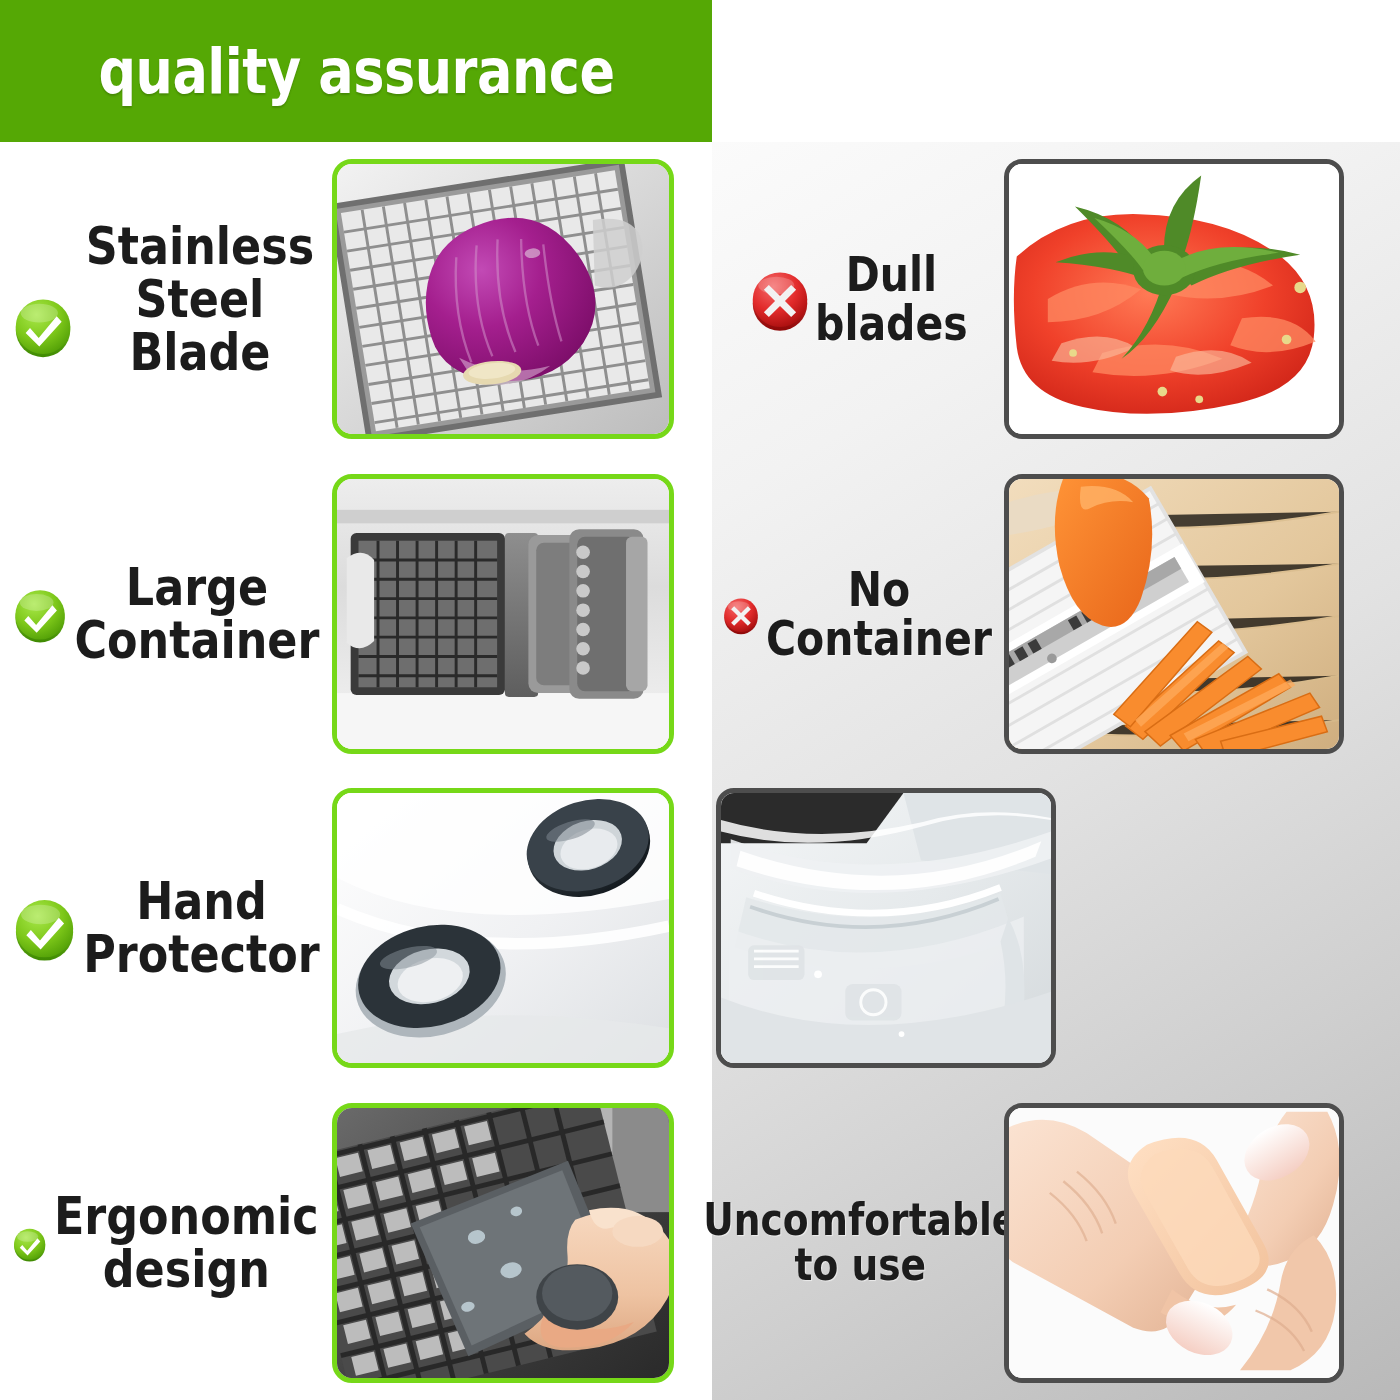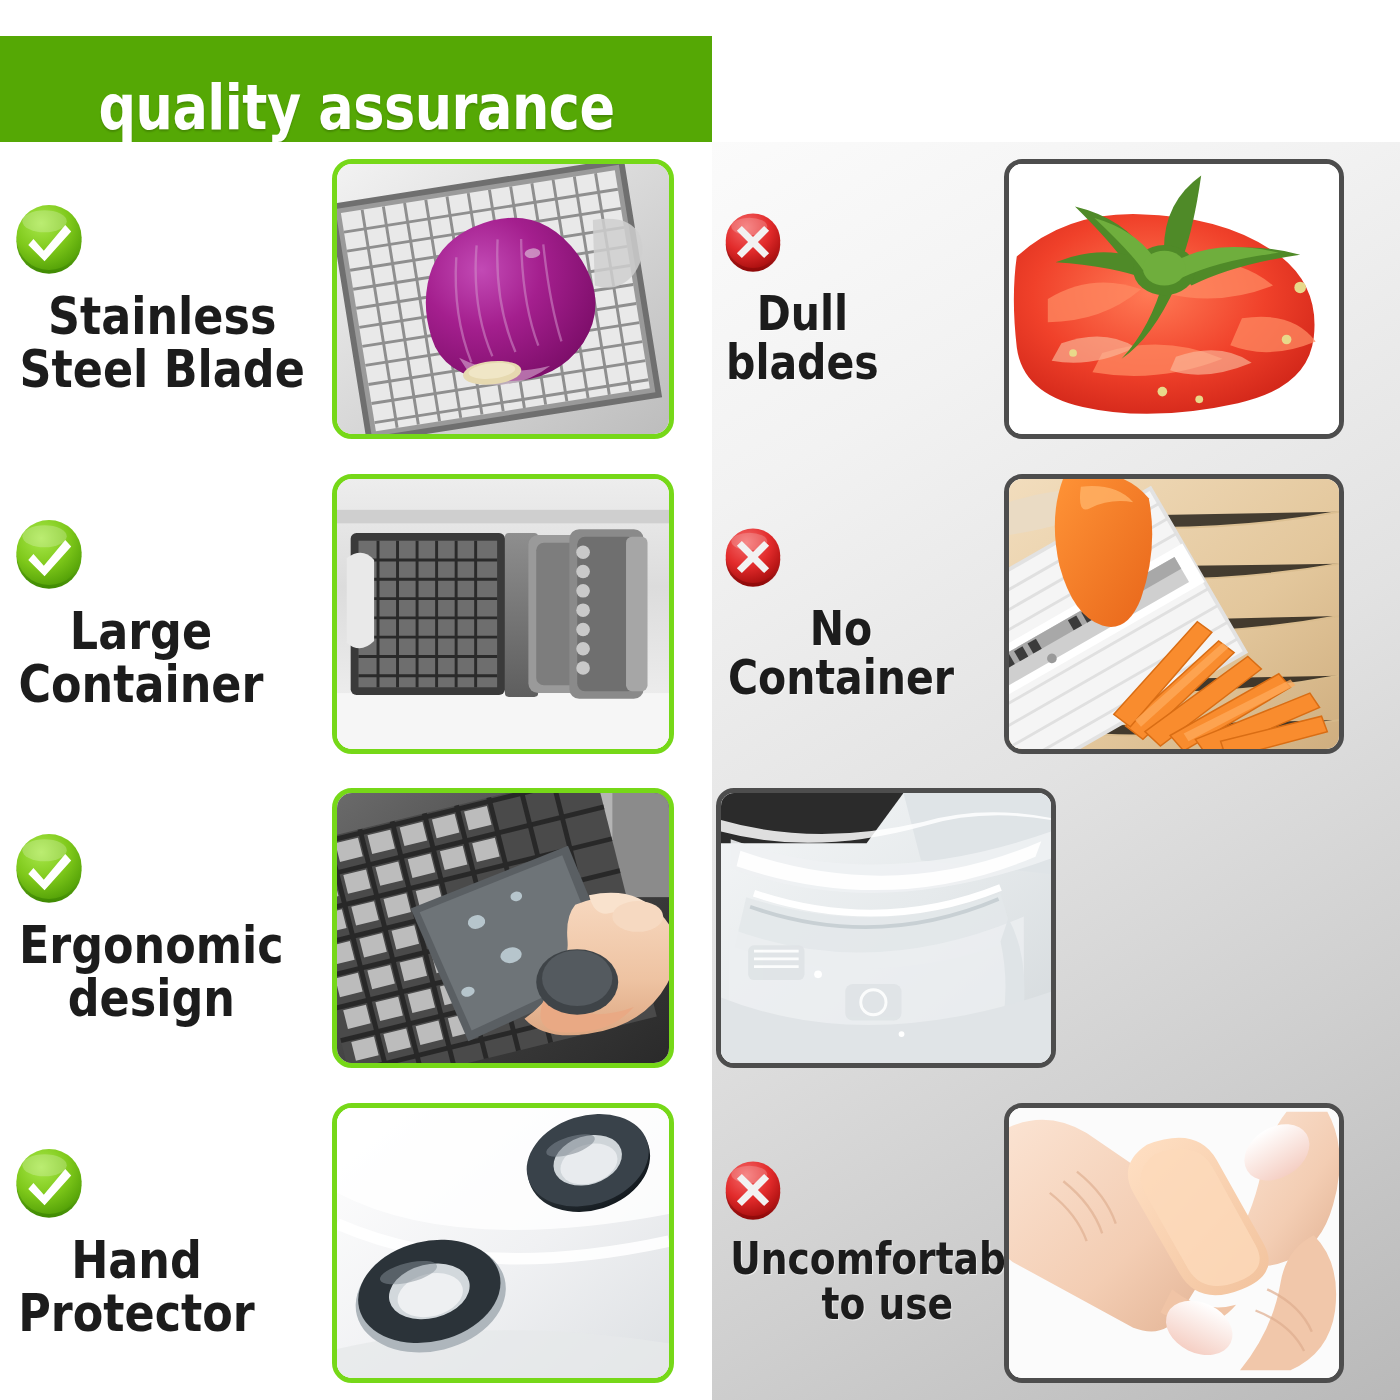--- a/index.html
+++ b/index.html
@@ -7,21 +7,21 @@
     width:1400px;height:1400px;
     font-family:"Liberation Sans", sans-serif;
     background:#ffffff;
     overflow:hidden;
   }
   .page{position:relative;width:1400px;height:1400px;overflow:hidden;}
 
   
   .header{display:flex;width:1400px;height:142px;}
   .header-cell{display:flex;align-items:center;justify-content:center;height:100%;}
-  .header-left{width:712px;background:#55a805;margin-top:36px;}
+  .header-left{width:712px;background:#55a805;}
   .header-right{width:688px;background:#383838;}
   .header-title{
     color:#ffffff;
     font-family:"Liberation Sans Narrow","DejaVu Sans Condensed","Liberation Sans",sans-serif;
     font-weight:bold;
     font-size:62px;
     letter-spacing:-0.5px;
     transform:scaleX(0.94);
     white-space:nowrap;
     text-shadow:0 2px 2px rgba(0,0,0,.18);
@@ -34,21 +34,21 @@
   .col-right{width:688px;
     background:linear-gradient(150deg,#fbfbfb 0%,#f2f2f2 22%,#e2e2e2 50%,#cfcfcf 74%,#b9b9b9 100%);
   }
 
   .rows{display:flex;flex-direction:column;height:100%;}
   .row{flex:1;display:flex;align-items:center;}
 
   
   .feature{
     width:326px;
-    display:flex;flex-direction:column;align-items:flex-start;justify-content:center;
+    display:flex;flex-direction:row;align-items:flex-end;justify-content:center;
     padding:0 6px;
     box-sizing:border-box;
   }
   .feature-right{width:288px;}
 
   .badge{width:74px;height:74px;display:block;margin-bottom:14px;}
   .badge-right{width:62px;height:62px;margin-bottom:16px;}
 
   .caption{
     font-family:"Liberation Sans Narrow","DejaVu Sans Condensed","Liberation Sans",sans-serif;
@@ -217,20 +217,69 @@
               <g fill="#c9c9c9">
                 <circle cx="252" cy="76" r="7"></circle>
                   <circle cx="252" cy="96" r="7"></circle>
                   <circle cx="252" cy="116" r="7"></circle>
                 <circle cx="252" cy="136" r="7"></circle>
                   <circle cx="252" cy="156" r="7"></circle>
                   <circle cx="252" cy="176" r="7"></circle>
                 <circle cx="252" cy="196" r="7"></circle>
               </g>
               <rect x="296" y="60" width="22" height="160" rx="6" fill="#a6a6a6"></rect>
+            </svg>
+          </div>
+        </div>
+
+        <div class="row row-left">
+          <div class="feature">
+            <svg class="badge" viewBox="0 0 100 100">
+              <circle cx="50" cy="53" r="44" fill="url(#cr1)"></circle>
+              <circle cx="50" cy="48" r="44" fill="url(#cg1)"></circle>
+              <ellipse cx="44" cy="26" rx="30" ry="15" fill="#ffffff" opacity=".22"></ellipse>
+              <path d="M29 50 L43 66 L72 31 L80 40 L44 80 L22 58 Z" fill="#ffffff"></path>
+            </svg>
+            <div class="caption caption-left">
+              <div>Hand</div>
+              <div>Protector</div>
+            </div>
+          </div>
+          <div class="card card-left">
+            <svg viewBox="0 0 340 280" preserveAspectRatio="none">
+              <defs>
+                <linearGradient id="gwhite3" x1="0" y1="0" x2="1" y2="1">
+                  <stop offset="0%" stop-color="#ffffff"></stop>
+                    <stop offset="55%" stop-color="#f0f1f3"></stop>
+                    <stop offset="100%" stop-color="#dde0e3"></stop>
+                </linearGradient>
+                <radialGradient id="gring" cx="40%" cy="32%" r="70%">
+                  <stop offset="0%" stop-color="#5e6b74"></stop>
+                    <stop offset="60%" stop-color="#2c343a"></stop>
+                    <stop offset="100%" stop-color="#141a1f"></stop>
+                </radialGradient>
+              </defs>
+              <rect width="340" height="280" fill="url(#gwhite3)"></rect>
+              <path d="M0 88 q120 64 340 22 V0 H0 Z" fill="#ffffff" opacity=".8"></path>
+              <path d="M0 250 q150 -36 340 -6 V280 H0 Z" fill="#e6e8ea" opacity=".8"></path>
+              <path d="M0 120 q140 62 340 18" stroke="#ffffff" stroke-width="12" fill="none" opacity=".9"></path>
+              <g transform="translate(258,58) rotate(-18)">
+                <ellipse cx="0" cy="0" rx="64" ry="48" fill="url(#gring)"></ellipse>
+                <ellipse cx="0" cy="-4" rx="64" ry="46" fill="#39424a"></ellipse>
+                <ellipse cx="0" cy="-4" rx="36" ry="25" fill="#cfd5d9"></ellipse>
+                <ellipse cx="0" cy="0" rx="30" ry="20" fill="#e8ebee"></ellipse>
+                <ellipse cx="-12" cy="-24" rx="26" ry="9" fill="#7d8790" opacity=".55"></ellipse>
+              </g>
+              <g transform="translate(96,196) rotate(-14)">
+                <ellipse cx="0" cy="0" rx="78" ry="56" fill="#aeb6bc"></ellipse>
+                <ellipse cx="0" cy="-6" rx="74" ry="52" fill="#2b3339"></ellipse>
+                <ellipse cx="0" cy="-6" rx="42" ry="28" fill="#d2d8dc"></ellipse>
+                <ellipse cx="0" cy="-2" rx="34" ry="22" fill="#eef0f2"></ellipse>
+                <ellipse cx="-16" cy="-30" rx="30" ry="10" fill="#868f97" opacity=".5"></ellipse>
+              </g>
             </svg>
           </div>
         </div>
 
         <div class="row row-left">
           <div class="feature">
             <svg class="badge" viewBox="0 0 100 100">
               <circle cx="50" cy="53" r="44" fill="url(#cr1)"></circle>
               <circle cx="50" cy="48" r="44" fill="url(#cg1)"></circle>
               <ellipse cx="44" cy="26" rx="30" ry="15" fill="#ffffff" opacity=".22"></ellipse>
@@ -315,69 +364,20 @@
               <path d="M244 116 q52 -22 88 10 q28 30 6 72 q-24 44 -82 52 q-44 6 -64 -16 q18 -12 32 -34 q14 -24 12 -48 q-2 -24 8 -36 Z" fill="url(#gskin4)"></path>
               <path d="M258 106 q48 -10 72 20 q-24 -8 -48 -2 q-18 6 -24 -18 Z" fill="#f9e2cd"></path>
               <ellipse cx="308" cy="128" rx="26" ry="16" fill="#f6d9c1"></ellipse>
               <path d="M212 214 q46 26 92 8 q-26 30 -76 26 q-28 -4 -16 -34 Z" fill="#e9a984"></path>
               <ellipse cx="246" cy="196" rx="42" ry="34" fill="#3f4448"></ellipse>
               <ellipse cx="246" cy="192" rx="36" ry="29" fill="#545a5f"></ellipse>
             </svg>
           </div>
         </div>
 
-        <div class="row row-left">
-          <div class="feature">
-            <svg class="badge" viewBox="0 0 100 100">
-              <circle cx="50" cy="53" r="44" fill="url(#cr1)"></circle>
-              <circle cx="50" cy="48" r="44" fill="url(#cg1)"></circle>
-              <ellipse cx="44" cy="26" rx="30" ry="15" fill="#ffffff" opacity=".22"></ellipse>
-              <path d="M29 50 L43 66 L72 31 L80 40 L44 80 L22 58 Z" fill="#ffffff"></path>
-            </svg>
-            <div class="caption caption-left">
-              <div>Hand</div>
-              <div>Protector</div>
-            </div>
-          </div>
-          <div class="card card-left">
-            <svg viewBox="0 0 340 280" preserveAspectRatio="none">
-              <defs>
-                <linearGradient id="gwhite3" x1="0" y1="0" x2="1" y2="1">
-                  <stop offset="0%" stop-color="#ffffff"></stop>
-                    <stop offset="55%" stop-color="#f0f1f3"></stop>
-                    <stop offset="100%" stop-color="#dde0e3"></stop>
-                </linearGradient>
-                <radialGradient id="gring" cx="40%" cy="32%" r="70%">
-                  <stop offset="0%" stop-color="#5e6b74"></stop>
-                    <stop offset="60%" stop-color="#2c343a"></stop>
-                    <stop offset="100%" stop-color="#141a1f"></stop>
-                </radialGradient>
-              </defs>
-              <rect width="340" height="280" fill="url(#gwhite3)"></rect>
-              <path d="M0 88 q120 64 340 22 V0 H0 Z" fill="#ffffff" opacity=".8"></path>
-              <path d="M0 250 q150 -36 340 -6 V280 H0 Z" fill="#e6e8ea" opacity=".8"></path>
-              <path d="M0 120 q140 62 340 18" stroke="#ffffff" stroke-width="12" fill="none" opacity=".9"></path>
-              <g transform="translate(258,58) rotate(-18)">
-                <ellipse cx="0" cy="0" rx="64" ry="48" fill="url(#gring)"></ellipse>
-                <ellipse cx="0" cy="-4" rx="64" ry="46" fill="#39424a"></ellipse>
-                <ellipse cx="0" cy="-4" rx="36" ry="25" fill="#cfd5d9"></ellipse>
-                <ellipse cx="0" cy="0" rx="30" ry="20" fill="#e8ebee"></ellipse>
-                <ellipse cx="-12" cy="-24" rx="26" ry="9" fill="#7d8790" opacity=".55"></ellipse>
-              </g>
-              <g transform="translate(96,196) rotate(-14)">
-                <ellipse cx="0" cy="0" rx="78" ry="56" fill="#aeb6bc"></ellipse>
-                <ellipse cx="0" cy="-6" rx="74" ry="52" fill="#2b3339"></ellipse>
-                <ellipse cx="0" cy="-6" rx="42" ry="28" fill="#d2d8dc"></ellipse>
-                <ellipse cx="0" cy="-2" rx="34" ry="22" fill="#eef0f2"></ellipse>
-                <ellipse cx="-16" cy="-30" rx="30" ry="10" fill="#868f97" opacity=".5"></ellipse>
-              </g>
-            </svg>
-          </div>
-        </div>
-
       </div>
     </div>
 
     <div class="col col-right">
       <div class="rows">
 
         <div class="row row-right">
           <div class="feature feature-right">
             <svg class="badge badge-right" viewBox="0 0 100 100">
               <defs>

